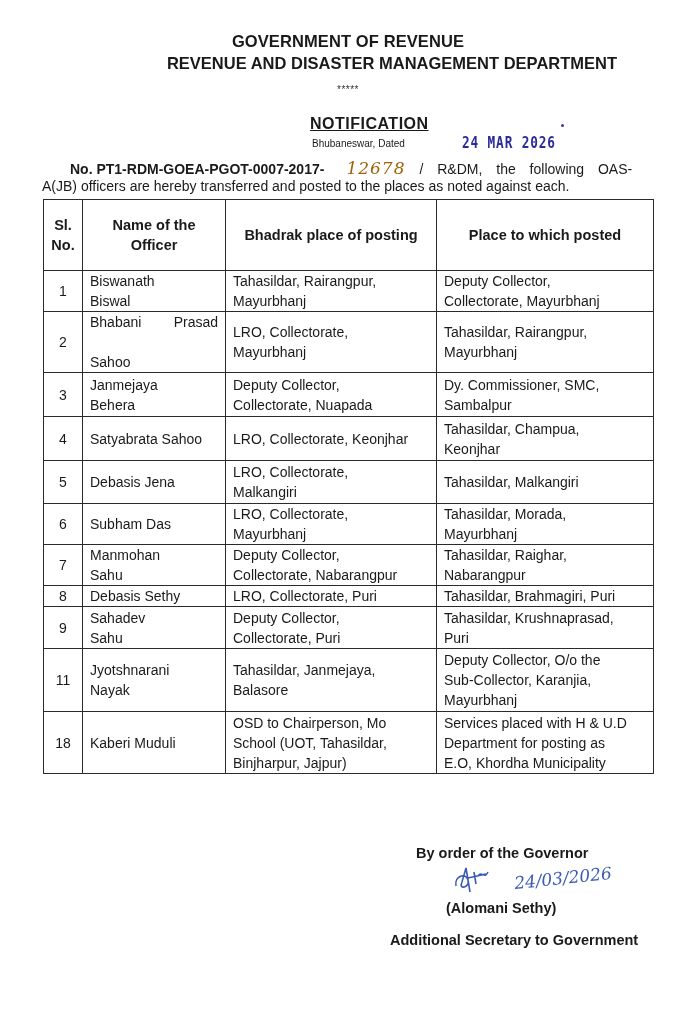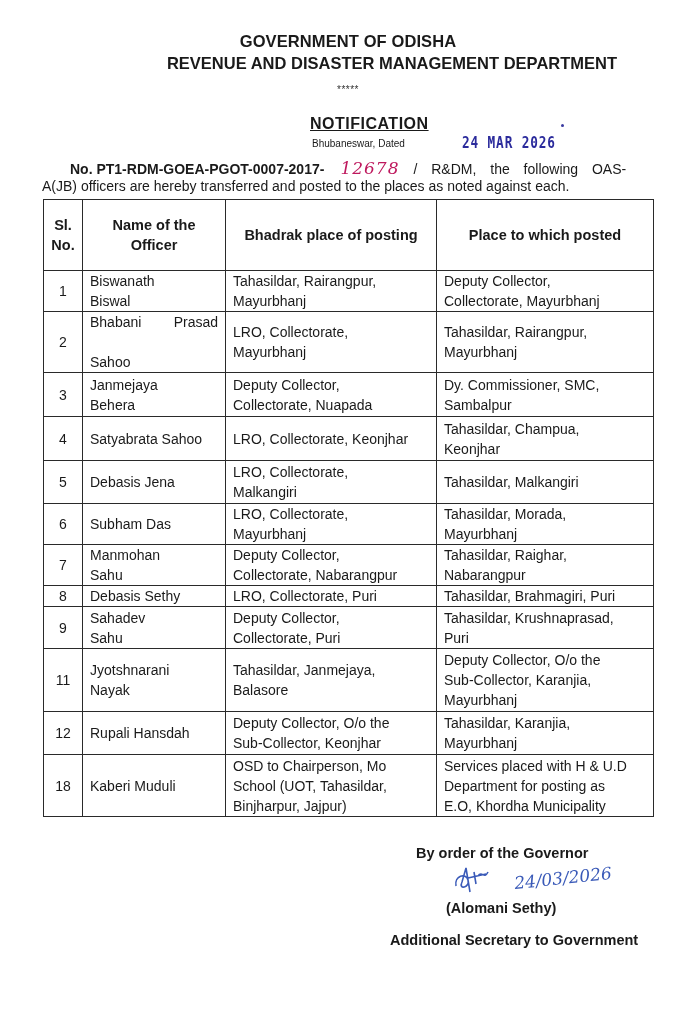--- a/index.html
+++ b/index.html
@@ -10,21 +10,21 @@
     .abs { position: absolute; }
     .hdr1 { left: 0; width: 696px; top: 32px; text-align: center; font-weight: bold; font-size: 16.5px; letter-spacing: 0.1px; }
     .hdr2 { left: 0; width: 696px; top: 54px; text-align: center; font-weight: bold; font-size: 16.5px; padding-left: 44px; }
     .stars { left: 0; width: 696px; top: 84px; text-align: center; font-size: 10px; letter-spacing: 0.5px; color: #333; }
     .notif { left: 310px; top: 115px; font-weight: bold; font-size: 16px; text-decoration: underline; letter-spacing: 0.5px; }
     .place-date { left: 312px; top: 138px; font-size: 10px; }
     .stamp-date { left: 462px; top: 134px; font-family: "DejaVu Sans Mono", monospace; font-weight: bold; font-size: 15px; color: #2b2b9c; letter-spacing: 1px; transform: scaleX(0.85); transform-origin: left; }
     .ink-dot { left: 561px; top: 124px; width: 3px; height: 3px; background: #3a3aa0; border-radius: 50%; }
     .ref-line { left: 42px; top: 158px; width: 612px; font-size: 14px; }
     .ref-no { font-weight: bold; margin-left: 28px; }
-    .hand-no { font-family: "DejaVu Serif", serif; font-style: italic; color: #be185d; font-size: 17px; margin: 0 14px 0 16px; letter-spacing: 1px; }
+    .hand-no { font-family: "DejaVu Serif", serif; font-style: italic; color: #a16207; font-size: 17px; margin: 0 14px 0 22px; letter-spacing: 1px; }
     .ref-tail { word-spacing: 10px; }
     .intro-line { left: 42px; top: 178px; width: 612px; font-size: 14px; }
 
     table.t {
       position: absolute; left: 43px; top: 199px; border-collapse: collapse;
       font-size: 14px; line-height: 20px;
     }
     table.t td, table.t th { border: 1.6px solid #2a2a2a; padding: 0 7px; vertical-align: middle; }
     table.t th { font-weight: bold; font-size: 14.5px; text-align: center; height: 70px; }
     table.t td.sl { text-align: center; width: 26px; padding: 0 6px; }
@@ -35,21 +35,21 @@
 
     .by-order { left: 416px; top: 845px; font-weight: bold; font-size: 14.5px; }
     .signature { left: 452px; top: 862px; font-family: "DejaVu Serif", serif; font-style: italic; color: #3a5ab8; font-size: 18px; }
     .sig-date { left: 514px; top: 868px; font-family: "DejaVu Serif", serif; font-style: italic; color: #3a5ab8; font-size: 17px; transform: rotate(-6deg); }
     .signatory { left: 446px; top: 900px; font-weight: bold; font-size: 14.5px; }
     .designation { left: 390px; top: 932px; font-weight: bold; font-size: 14.5px; }
   </style>
 </head>
 <body>
 
-<div class="abs hdr1">GOVERNMENT OF ODISHA</div>
+<div class="abs hdr1">GOVERNMENT OF REVENUE</div>
 <div class="abs hdr2">REVENUE AND DISASTER MANAGEMENT DEPARTMENT</div>
 <div class="abs stars">*****</div>
 
 <div class="abs notif">NOTIFICATION</div>
 <div class="abs ink-dot"></div>
 <div class="abs place-date">Bhubaneswar, Dated</div>
 <div class="abs stamp-date">24 MAR 2026</div>
 
 <div class="abs ref-line">
   <span class="ref-no">No.  PT1-RDM-GOEA-PGOT-0007-2017-</span><span class="hand-no">12678</span><span class="ref-tail">/  R&amp;DM, the following OAS-</span>
@@ -119,26 +119,20 @@
         <td class="name"><span>Sahadev</span><br><span>Sahu</span></td>
         <td class="present"><span>Deputy Collector,</span><br><span>Collectorate, Puri</span></td>
         <td class="posted"><span>Tahasildar, Krushnaprasad,</span><br><span>Puri</span></td>
       </tr>
       <tr style="height: 63px;">
         <td class="sl"><span>11</span></td>
         <td class="name"><span>Jyotshnarani</span><br><span>Nayak</span></td>
         <td class="present"><span>Tahasildar, Janmejaya,</span><br><span>Balasore</span></td>
         <td class="posted"><span>Deputy Collector, O/o the</span><br><span>Sub-Collector, Karanjia,</span><br><span>Mayurbhanj</span></td>
       </tr>
-      <tr style="height: 43px;">
-        <td class="sl"><span>12</span></td>
-        <td class="name"><span>Rupali Hansdah</span></td>
-        <td class="present"><span>Deputy Collector, O/o the</span><br><span>Sub-Collector, Keonjhar</span></td>
-        <td class="posted"><span>Tahasildar, Karanjia,</span><br><span>Mayurbhanj</span></td>
-      </tr>
       <tr style="height: 62px;">
         <td class="sl"><span>18</span></td>
         <td class="name"><span>Kaberi Muduli</span></td>
         <td class="present"><span>OSD to Chairperson, Mo</span><br><span>School (UOT, Tahasildar,</span><br><span>Binjharpur, Jajpur)</span></td>
         <td class="posted"><span>Services placed with H &amp; U.D</span><br><span>Department for posting as</span><br><span>E.O, Khordha Municipality</span></td>
       </tr>
     </tbody>
 </table>
 
 <div class="abs by-order">By order of the Governor</div>

